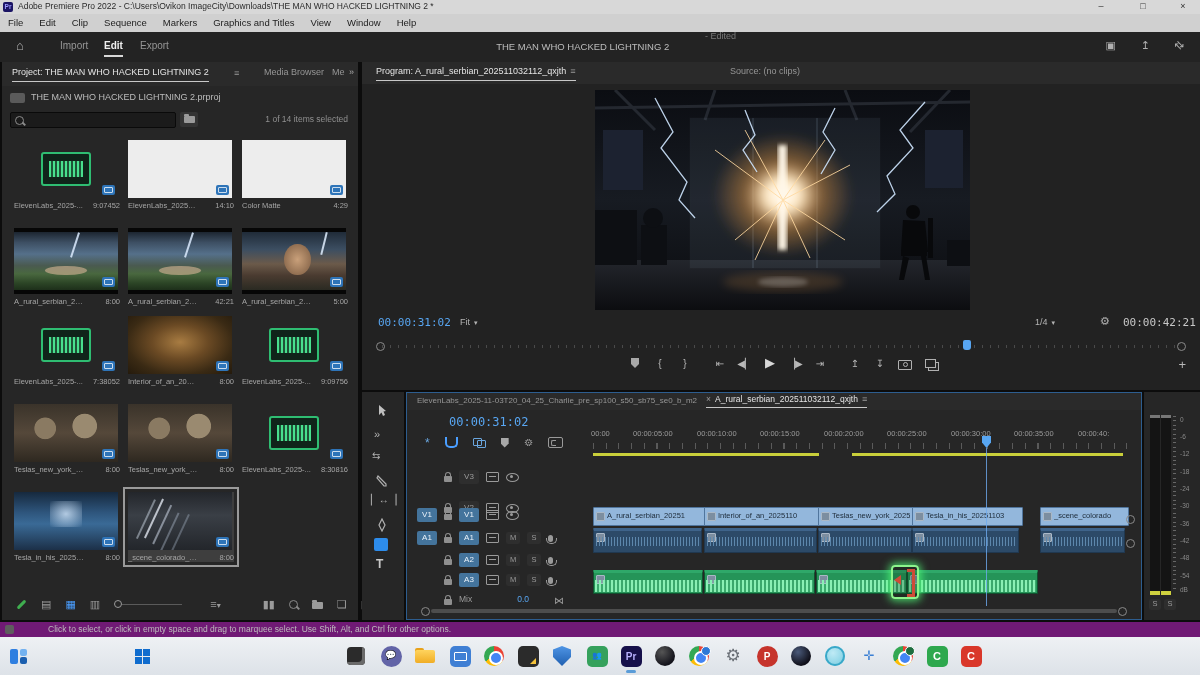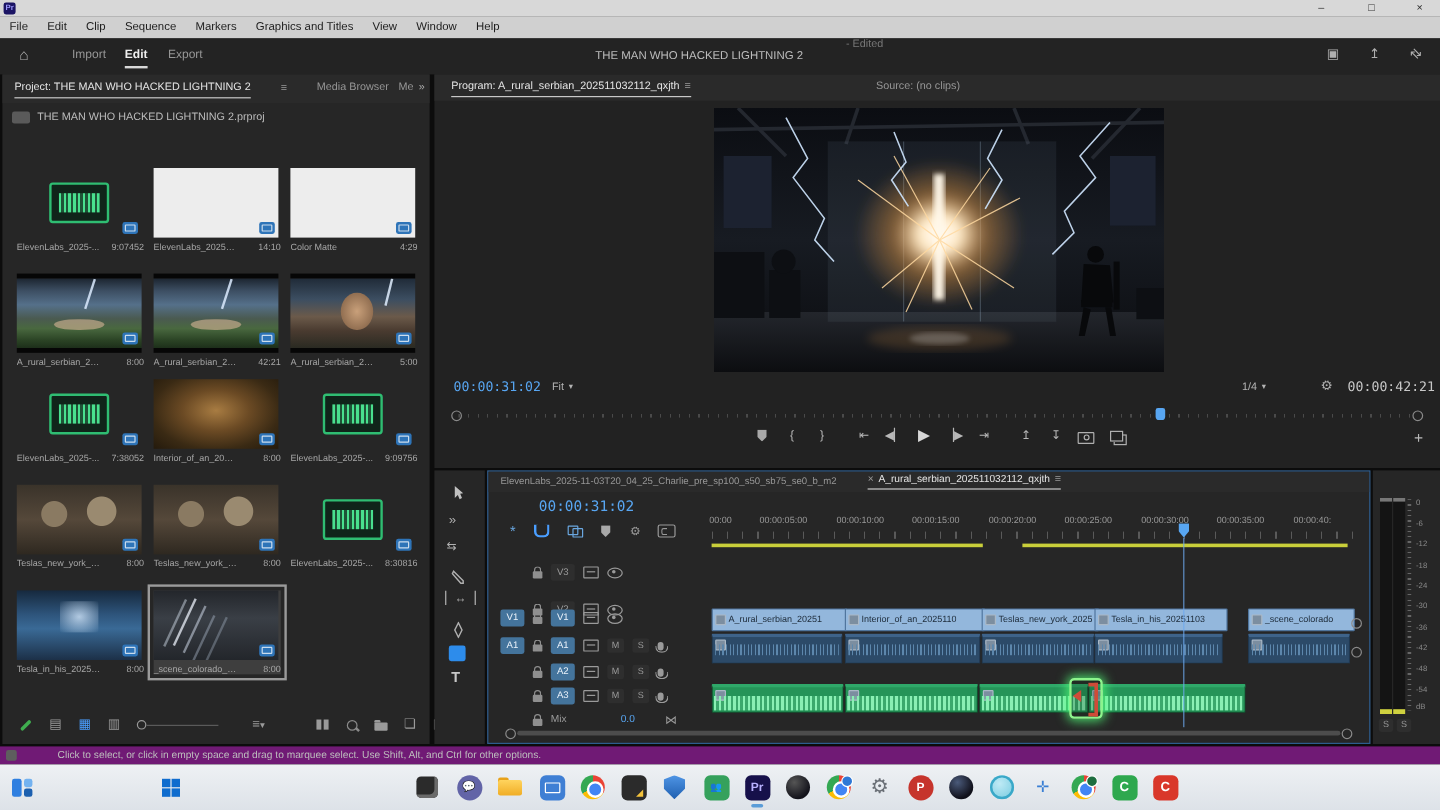--- a/index.html
+++ b/index.html
@@ -119,20 +119,21 @@
   .shield{width:18px;height:20px;background:linear-gradient(#4f95e5,#1f5fb0);clip-path:polygon(50% 0,100% 18%,100% 55%,50% 100%,0 55%,0 18%)}
   .dot-badge{position:absolute;right:0;top:2px;width:8px;height:8px;border-radius:50%;border:1px solid #fff}
 </style>
 </head>
 <body>
 
 <div id="screen">
 
   <div class="titlebar">
     <span class="prlogo">Pr</span>
+    <span class="trunc" style="max-width:760px">Adobe Premiere Pro 2022 - C:\Users\Ovikon ImageCity\Downloads\THE MAN WHO HACKED LIGHTNING 2 *</span>
     <span class="winctl" style="right:84px">–</span>
     <span class="winctl" style="right:42px">□</span>
     <span class="winctl" style="right:2px">×</span>
   </div>
 
   <div class="menubar">
     <span>File</span>
     <span>Edit</span>
     <span>Clip</span>
     <span>Sequence</span>
@@ -165,20 +166,29 @@
           <span>Media Browser</span>
         </span>
       <span class="ptab abs" style="left:330px;top:6px">
           <span>Me</span>
         </span>
       <span class="abs" style="right:4px;top:6px;color:#aaa">»</span>
     </div>
     <div class="abs" style="left:8px;top:31px;display:flex;align-items:center;gap:6px">
       <span style="width:15px;height:10px;background:#5a5a5a;border-radius:2px"></span>
       <span style="color:#bcbcbc;font-size:9px">THE MAN WHO HACKED LIGHTNING 2.prproj</span>
+    </div>
+    <div class="abs" style="left:8px;top:50px;width:340px;height:18px">
+      <div class="abs" style="left:0;top:0;width:160px;height:14px;background:#1b1b1b;border:1px solid #0a0a0a;border-radius:2px;display:flex;align-items:center;padding-left:4px">
+        <span class="i-search"></span>
+      </div>
+      <div class="abs" style="left:170px;top:0;width:18px;height:15px;background:#343434;border-radius:2px;display:flex;align-items:center;justify-content:center">
+        <span class="i-folder" style="margin-top:0"></span>
+      </div>
+      <span class="abs" style="right:2px;top:3px;color:#909090;font-size:8.5px">1 of 14 items selected</span>
     </div>
 
     <div class="cell" style="left:12px;top:78px">
       <div class="thumb th-audio">
           <div class="audio-ic">
             <div class="awave"></div>
           </div>
           <div class="badge"></div>
         </div>
       <div class="cap">
@@ -478,21 +488,21 @@
     <span class="abs" style="left:9px;top:102px;color:#b0b0b0;font-size:10px">▏↔▕</span>
     <svg class="abs" style="left:13px;top:126px" width="14" height="14" viewBox="0 0 14 14">
         <path d="M7,1 L10,7 L7,13 L4,7 Z" fill="none" stroke="#b0b0b0" stroke-width="1.2"></path>
       </svg>
     <span class="abs" style="left:12px;top:146px;width:14px;height:13px;background:#2d8ceb;border-radius:2px"></span>
     <span class="abs" style="left:14px;top:166px;color:#c8c8c8;font-size:12px;font-weight:bold">T</span>
   </div>
 
   <div class="panel" style="left:406px;top:392px;width:736px;height:228px;border:1px solid #2d5d8f;box-sizing:border-box;overflow:hidden">
 
-    <div class="abs" style="left:0;top:0;width:100%;height:17px;background:#2a2a2a;display:flex;align-items:center;padding-left:10px;gap:26px">
+    <div class="abs" style="left:0;top:0;width:100%;height:17px;background:#2a2a2a;display:flex;align-items:center;padding-left:10px;gap:9px">
       <span class="ptab trunc" style="max-width:330px;font-size:8px">
           <span>ElevenLabs_2025-11-03T20_04_25_Charlie_pre_sp100_s50_sb75_se0_b_m2</span>
         </span>
       <span class="ptab on" style="font-size:8.5px">
         <span style="color:#9a9a9a">×</span>
         <span>A_rural_serbian_202511032112_qxjth</span>
         <span class="hamb">≡</span>
       </span>
     </div>
 

